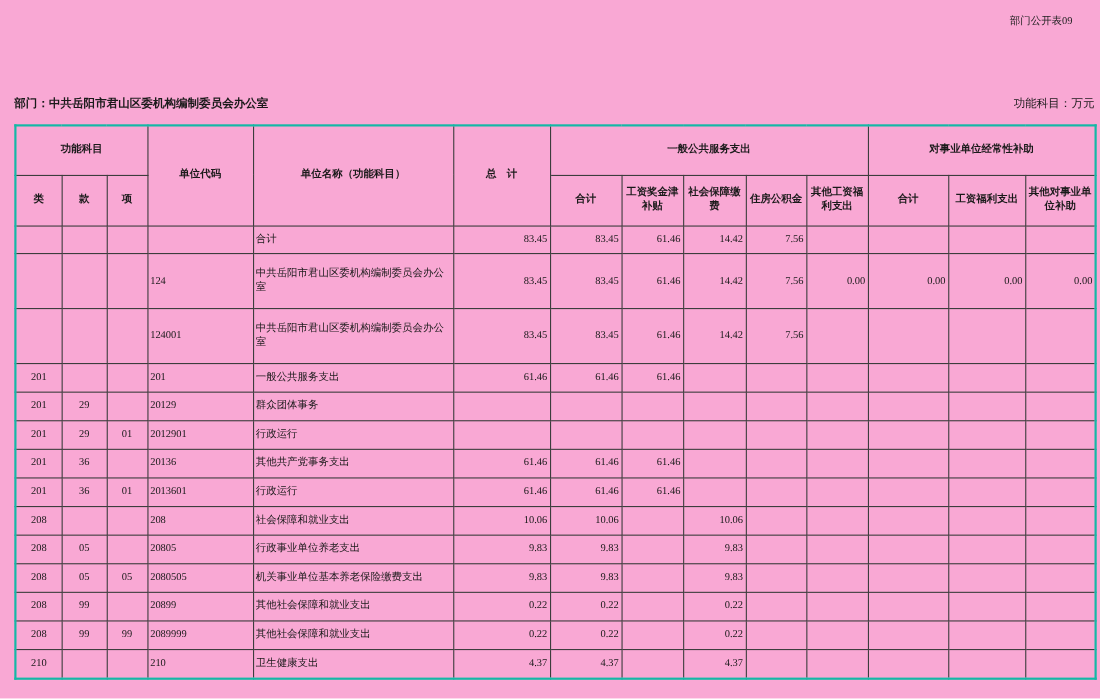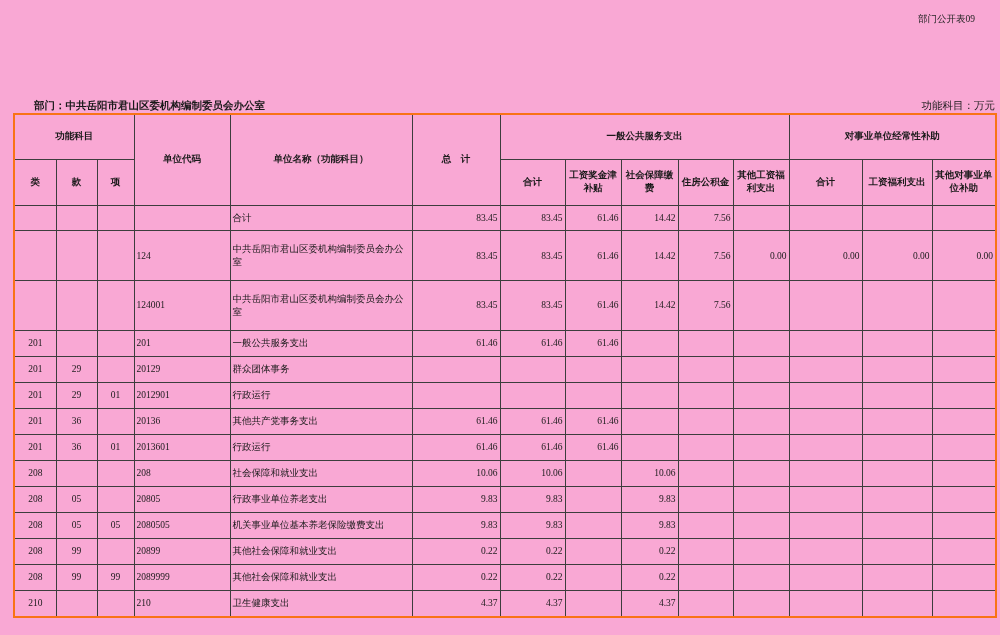--- a/index.html
+++ b/index.html
@@ -1,25 +1,25 @@
 <!DOCTYPE html>
 <html><head>
 <meta charset="utf-8">
 <style>
   html,body{margin:0;padding:0;background:#fff;}
   #page{position:relative;width:1000px;height:635px;background:#f9a8d4;overflow:hidden;
         font-family:"Liberation Serif","DejaVu Serif",serif;color:#1a1a1a;}
   .corner{position:absolute;top:13px;right:25px;font-size:9.5px;color:#222;}
   .title{position:absolute;top:38px;left:0;width:100%;text-align:center;
          font-size:19px;font-weight:bold;letter-spacing:0.5px;color:#000;}
-  .meta{position:absolute;top:99px;left:13px;right:5px;height:16px;font-size:10.5px;margin-left:21px;}
+  .meta{position:absolute;top:87px;left:13px;right:5px;height:16px;font-size:10.5px;}
   .meta .dept{position:absolute;left:0;top:0;font-weight:bold;}
   .meta .unit{position:absolute;right:0;top:0;font-weight:normal;}
   table.budget{position:absolute;top:113px;left:13px;width:982px;height:505px;
-         border-collapse:collapse;table-layout:fixed;border:2px solid #f97316;}
+         border-collapse:collapse;table-layout:fixed;border:2px solid #14b8a6;}
   table.budget th,table.budget td{border:1px solid #3d3d3d;overflow:hidden;
          font-size:9.5px;line-height:1.35;padding:0 2px;white-space:normal;}
   table.budget th{font-weight:bold;text-align:center;vertical-align:middle;padding:2px 1px;}
   thead tr.h1{height:45px;}
   thead tr.h2{height:46px;}
   td.c-center{text-align:center;}
   td.c-left{text-align:left;padding-left:3px;}
   td.c-num{text-align:right;padding-right:4px;}
   td.ind{padding-left:16px;}
 </style>

